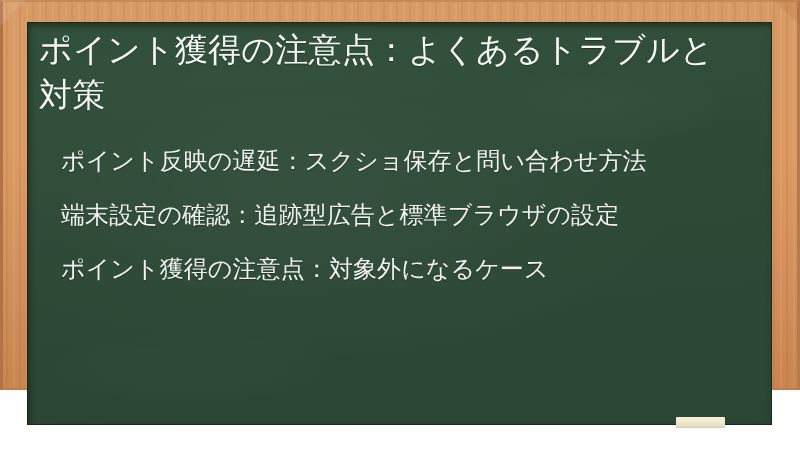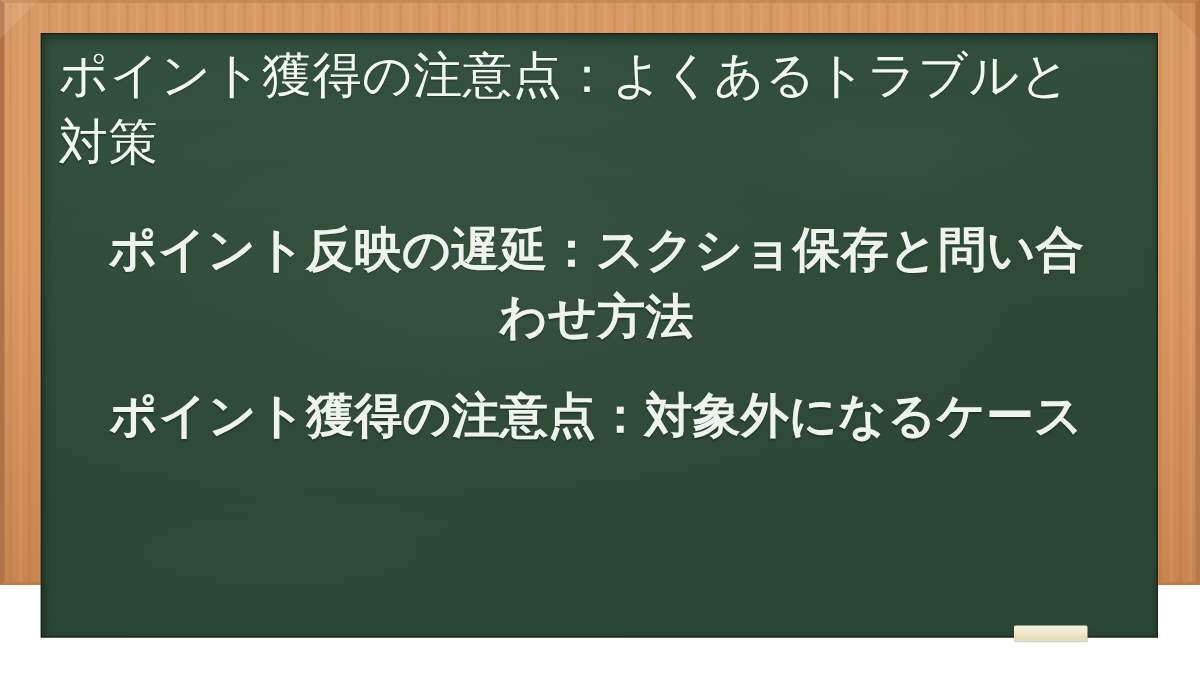--- a/index.html
+++ b/index.html
@@ -123,27 +123,26 @@
     text-shadow: 0 1px 1px rgba(0,0,0,0.30);
   }
 
   .bullet-list {
     list-style: none;
     margin: 26px 0 0 0;
     padding: 0 14px 0 28px;
   }
   .bullet-item {
     color: #eef3ee;
-    font-size: 32px;
+    font-size: 24px;
     line-height: 1.42;
-    font-weight: 700;
+    font-weight: 400;
     letter-spacing: 0.1px;
     margin: 0 0 20px 0;
     text-shadow: 0 1px 1px rgba(0,0,0,0.28);
-    text-align: center;
   }
   .bullet-item:last-child { margin-bottom: 0; }
 
   
   .chalk-stick {
     position: absolute;
     left: 676px;
     top: 417px;
     width: 49px;
     height: 10px;
@@ -161,20 +160,21 @@
   <div class="frame-outer-edge"></div>
   <div class="frame-miter"></div>
 
   <div class="board">
     <div class="board-content">
 
       <h1 class="slide-title">ポイント獲得の注意点：よくあるトラブルと対策</h1>
 
       <ul class="bullet-list">
         <li class="bullet-item">ポイント反映の遅延：スクショ保存と問い合わせ方法</li>
+        <li class="bullet-item">端末設定の確認：追跡型広告と標準ブラウザの設定</li>
         <li class="bullet-item">ポイント獲得の注意点：対象外になるケース</li>
       </ul>
 
     </div>
   </div>
 
   <div class="chalk-stick"></div>
 
 </div>
 

